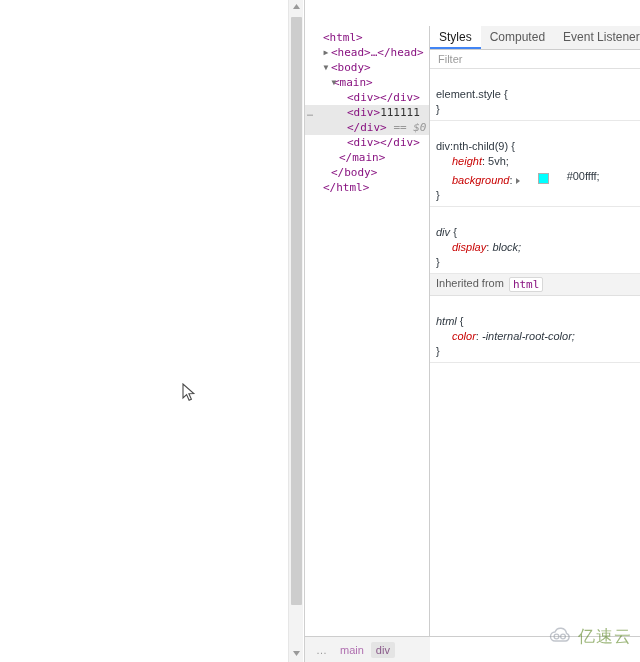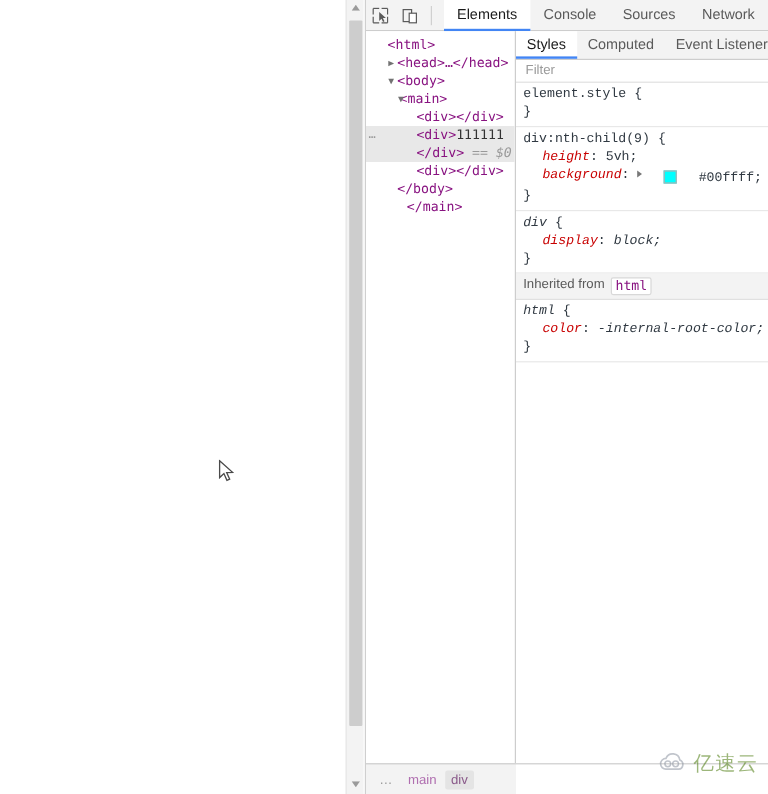--- a/index.html
+++ b/index.html
@@ -183,27 +183,28 @@
     outline: none;
     font-size: 11px;
     font-family: "Liberation Sans", sans-serif;
     color: #5a5a5a;
     width: 100%;
     background: transparent;
   }
   .filter-bar input::placeholder { color: #9a9a9a; }
 
   .css-block {
-    font-family: Liberation Mono, monospace;
+    font-family: Liberation Sans, sans-serif;
     font-size: 11px;
     line-height: 15px;
     padding: 3px 0 3px 6px;
     border-bottom: 1px solid #e8e8e8;
     color: #303942;
     white-space: nowrap;
+    margin-top: 15px;
   }
   .selector { color: #303942; font-style: italic; }
   .selector.plain { font-style: normal; }
   .brace { color: #303942; }
   .decl { padding-left: 16px; }
   .prop { color: #c80000; font-style: italic; }
   .val { color: #303942; }
   .val.kw { color: #303942; font-style: italic; }
 
   .inherited-bar {
@@ -218,21 +219,21 @@
   .inherited-bar .node-chip {
     font-family: "DejaVu Sans Mono", monospace;
     color: #881280;
     border: 1px solid #d8d8d8;
     border-radius: 2px;
     padding: 0 3px;
     background: #fff;
     font-size: 11px;
   }
 
-  .swatch-wrap { display: inline-flex; align-items: flex-start; gap: 18px; }
+  .swatch-wrap { display: inline-flex; align-items: flex-end; gap: 18px; }
   .expand-tri {
     display: inline-block;
     width: 0; height: 0;
     border-left: 4px solid #777;
     border-top: 3px solid transparent;
     border-bottom: 3px solid transparent;
   }
   .color-swatch {
     display: inline-block;
     width: 9px; height: 9px;
@@ -341,54 +342,34 @@
   <div id="sb-thumb"></div>
   <div class="sb-arrow" id="sb-arrow-down">
     <svg width="7" height="5" viewBox="0 0 7 5">
         <path d="M0,0 L7,0 L3.5,5 Z" fill="#9a9a9a"></path>
       </svg>
   </div>
 </div>
 
 <div id="devtools">
 
-  <div id="dt-toolbar">
-    <div class="tool-btn">
-      <svg width="14" height="14" viewBox="0 0 14 14">
-        <path d="M1,1 h5 M1,1 v5 M13,1 h-5 M13,1 v5 M1,13 h5 M1,13 v-5 M13,13 h-5 M13,13 v-5" stroke="#5a5a5a" stroke-width="1" fill="none"></path>
-        <path d="M6,4 L6,11.5 L7.9,9.6 L9.2,12.3 L10.4,11.7 L9.1,9.1 L11.6,8.9 Z" fill="#5a5a5a"></path>
-      </svg>
-    </div>
-    <div class="tool-btn">
-      <svg width="14" height="14" viewBox="0 0 14 14">
-        <rect x="1" y="2" width="7" height="10" stroke="#5a5a5a" stroke-width="1" fill="none"></rect>
-        <rect x="6" y="5" width="6" height="8" stroke="#5a5a5a" stroke-width="1" fill="#ffffff"></rect>
-      </svg>
-    </div>
-    <div class="tool-sep"></div>
-    <div class="dt-tabs" id="dt-tabs">
-        <div class="dt-tab active">Elements</div>
-        <div class="dt-tab">Console</div>
-        <div class="dt-tab">Sources</div>
-        <div class="dt-tab">Network</div>
-      </div>
-  </div>
 
   <div id="dt-body">
     <div id="dom-pane">
         <div class="dom-row"><span style="margin-left: 18px;"><span class="tag">&lt;html&gt;</span></span></div>
         <div class="dom-row"><span class="twisty" style="left: 16px;">▶</span><span style="margin-left: 26px;"><span class="tag">&lt;head&gt;…&lt;/head&gt;</span></span></div>
         <div class="dom-row"><span class="twisty" style="left: 16px;">▼</span><span style="margin-left: 26px;"><span class="tag">&lt;body&gt;</span></span></div>
         <div class="dom-row"><span class="twisty" style="left: 24px;">▼</span><span style="margin-left: 28px;"><span class="tag">&lt;main&gt;</span></span></div>
         <div class="dom-row"><span style="margin-left: 42px;"><span class="tag">&lt;div&gt;&lt;/div&gt;</span></span></div>
         <div class="dom-row selected"><span class="ellipsis">…</span><span style="margin-left: 42px;"><span class="tag">&lt;div&gt;</span><span class="txtnode">111111</span></span></div>
         <div class="dom-row selected"><span style="margin-left: 42px;"><span class="tag">&lt;/div&gt;</span> <span class="dollar">== $0</span></span></div>
         <div class="dom-row"><span style="margin-left: 42px;"><span class="tag">&lt;div&gt;&lt;/div&gt;</span></span></div>
+        <div class="dom-row"><span style="margin-left: 34px;"><span class="tag">&lt;/main&gt;</span></span></div>
         <div class="dom-row"><span style="margin-left: 26px;"><span class="tag">&lt;/body&gt;</span></span></div>
-        <div class="dom-row"><span style="margin-left: 34px;"><span class="tag">&lt;/main&gt;</span></span></div>
+        <div class="dom-row"><span style="margin-left: 18px;"><span class="tag">&lt;/html&gt;</span></span></div>
       </div>
     <div id="styles-pane">
       <div style="height:24px"></div>
       <div class="filter-bar">
         <input type="text" id="filter-input" placeholder="Filter" style="">
       </div>
       <div id="styles-list">
           <div class="css-block">
             <div><span class="selector plain">element.style</span> <span class="brace">{</span></div>
             <div><span class="brace">}</span></div>

